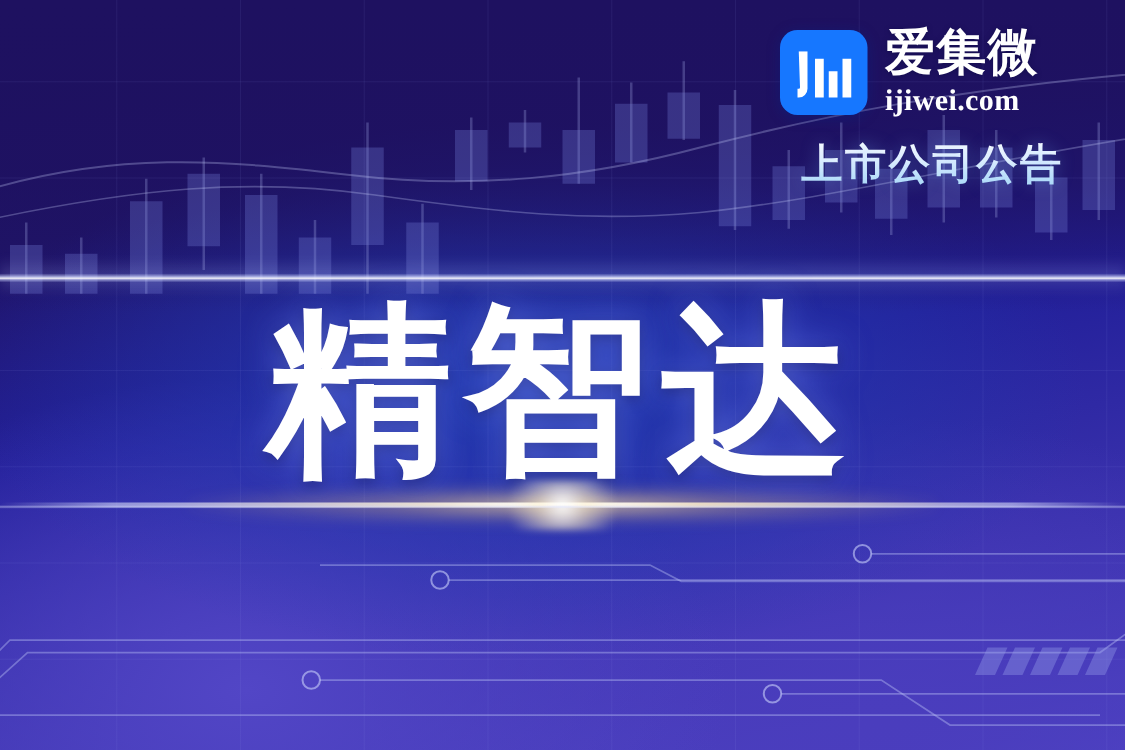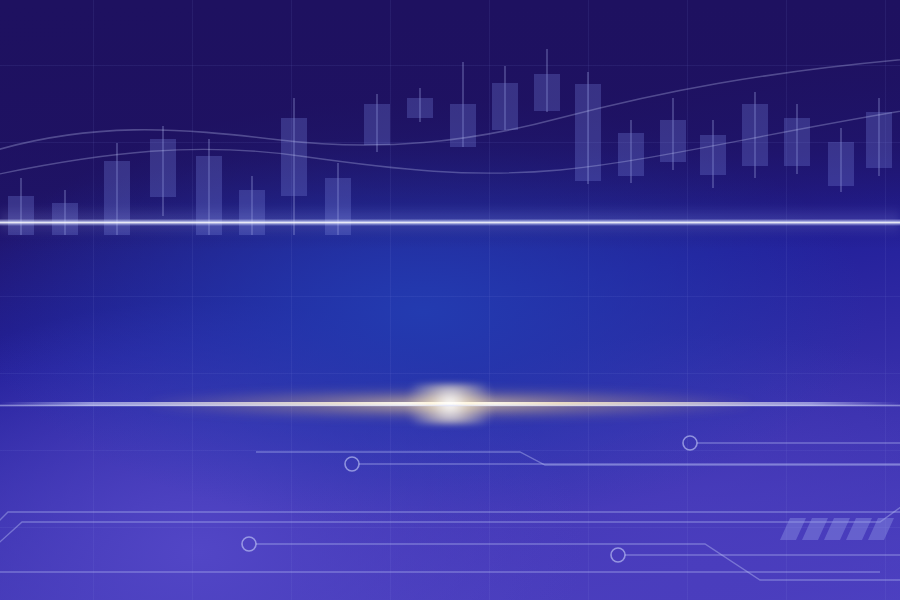--- a/index.html
+++ b/index.html
@@ -268,15 +268,33 @@
       <circle cx="690" cy="43" r="7" fill="none" stroke="rgba(200,206,250,.60)" stroke-width="1.6"></circle>
       <circle cx="249" cy="144" r="7" fill="none" stroke="rgba(200,206,250,.60)" stroke-width="1.6"></circle>
       <circle cx="618" cy="155" r="7" fill="none" stroke="rgba(200,206,250,.60)" stroke-width="1.6"></circle>
       <path d="M 790 118 l 16 0 l -10 22 l -16 0 z" fill="rgba(150,158,235,.38)"></path>
       <path d="M 812 118 l 16 0 l -10 22 l -16 0 z" fill="rgba(150,158,235,.38)"></path>
       <path d="M 834 118 l 16 0 l -10 22 l -16 0 z" fill="rgba(150,158,235,.38)"></path>
       <path d="M 856 118 l 16 0 l -10 22 l -16 0 z" fill="rgba(150,158,235,.38)"></path>
       <path d="M 878 118 l 16 0 l -10 22 l -16 0 z" fill="rgba(150,158,235,.38)"></path>
     </svg>
 
-
+  <div class="title">精智达</div>
+
+  <div class="brand">
+    <div class="brand-row">
+      <div class="logo-mark">
+        <svg width="48" height="40" viewBox="0 0 48 40" aria-hidden="true">
+          <path d="M4 0 h7 v30 a7 7 0 0 1 -7 7 h-1 v-7 h1 a1 1 0 0 0 1 -1 Z" fill="#ffffff"></path>
+          <rect x="17" y="6" width="7" height="31" fill="#ffffff"></rect>
+          <rect x="28" y="16" width="7" height="21" fill="#ffffff"></rect>
+          <rect x="39" y="6" width="7" height="31" fill="#ffffff"></rect>
+        </svg>
+      </div>
+      <div class="brand-text">
+        <span class="brand-cn">爱集微</span>
+        <span class="brand-en">ijiwei.com</span>
+      </div>
+    </div>
+    <div class="brand-sub">上市公司公告</div>
+  </div>
 
 </div>
 
 </body></html>

